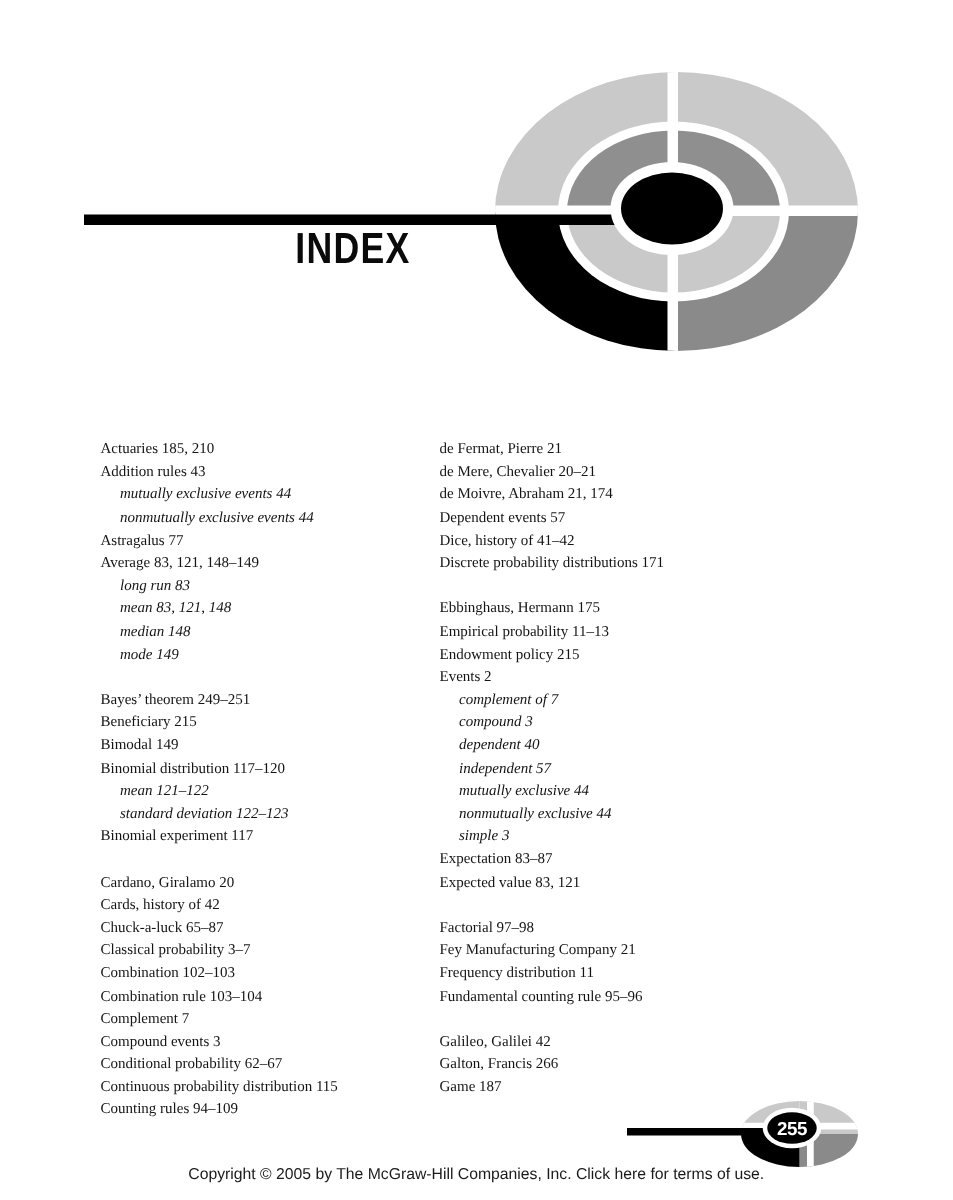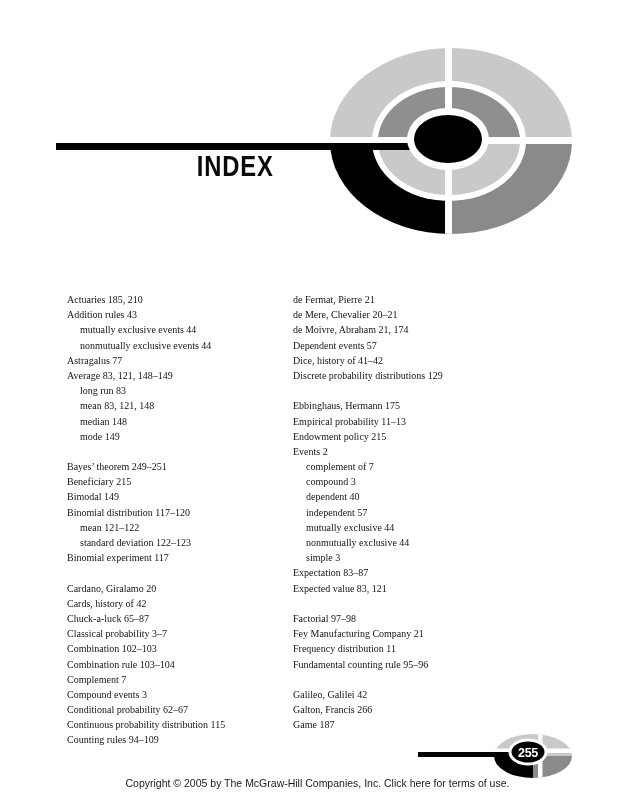--- a/index.html
+++ b/index.html
@@ -32,21 +32,21 @@
     position:absolute;
     top:292px;
     font-size:10px;
     line-height:15.2px;
     color:#141414;
     white-space:nowrap;
   }
   #col-left{left:67px;width:240px;}
   #col-right{left:293px;width:300px;}
   .idx-line{height:15.2px;}
-  .idx-line.sub{padding-left:13px;}
+  .idx-line.sub{padding-left:13px;font-style:italic;}
   
   #copyright{
     position:absolute;
     top:777px;left:0;width:635px;
     text-align:center;
     font-family:"Liberation Sans", sans-serif;
     font-size:10.5px;
     color:#1a1a1a;
     white-space:nowrap;
   }
@@ -120,21 +120,21 @@
       <div class="idx-line">Conditional probability 62–67</div>
       <div class="idx-line">Continuous probability distribution 115</div>
       <div class="idx-line">Counting rules 94–109</div>
     </div>
   <div id="col-right" class="idx-col">
       <div class="idx-line">de Fermat, Pierre 21</div>
       <div class="idx-line">de Mere, Chevalier 20–21</div>
       <div class="idx-line">de Moivre, Abraham 21, 174</div>
       <div class="idx-line">Dependent events 57</div>
       <div class="idx-line">Dice, history of 41–42</div>
-      <div class="idx-line">Discrete probability distributions 129</div>
+      <div class="idx-line">Discrete probability distributions 171</div>
       <div class="idx-line blank">&nbsp;</div>
       <div class="idx-line">Ebbinghaus, Hermann 175</div>
       <div class="idx-line">Empirical probability 11–13</div>
       <div class="idx-line">Endowment policy 215</div>
       <div class="idx-line">Events 2</div>
       <div class="idx-line sub">complement of 7</div>
       <div class="idx-line sub">compound 3</div>
       <div class="idx-line sub">dependent 40</div>
       <div class="idx-line sub">independent 57</div>
       <div class="idx-line sub">mutually exclusive 44</div>

